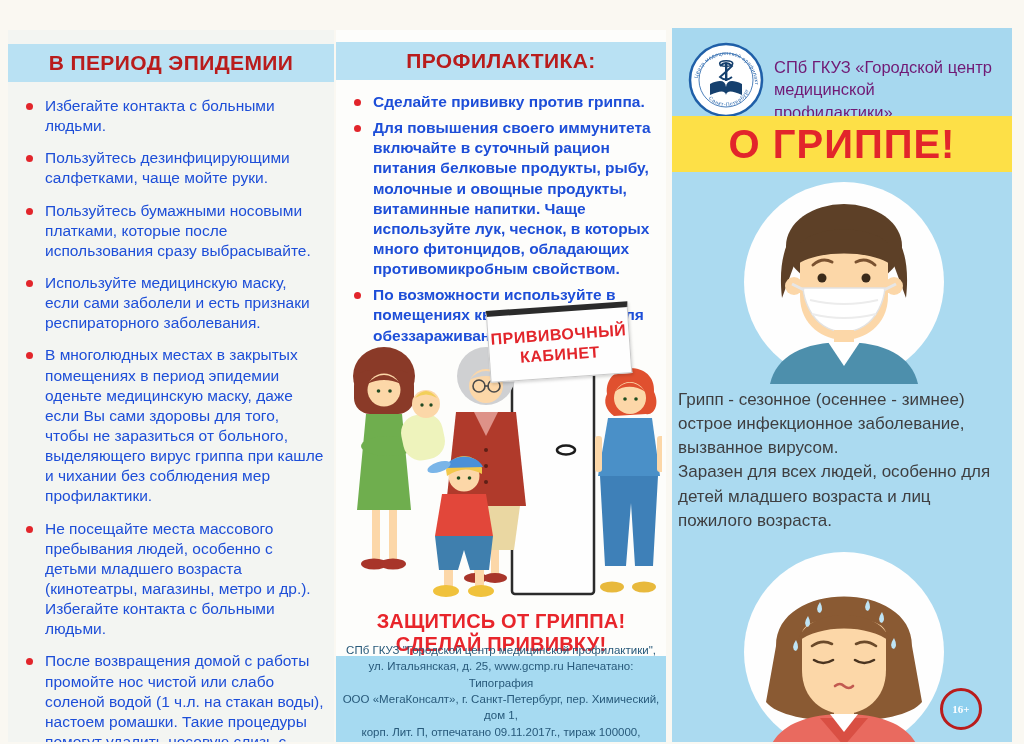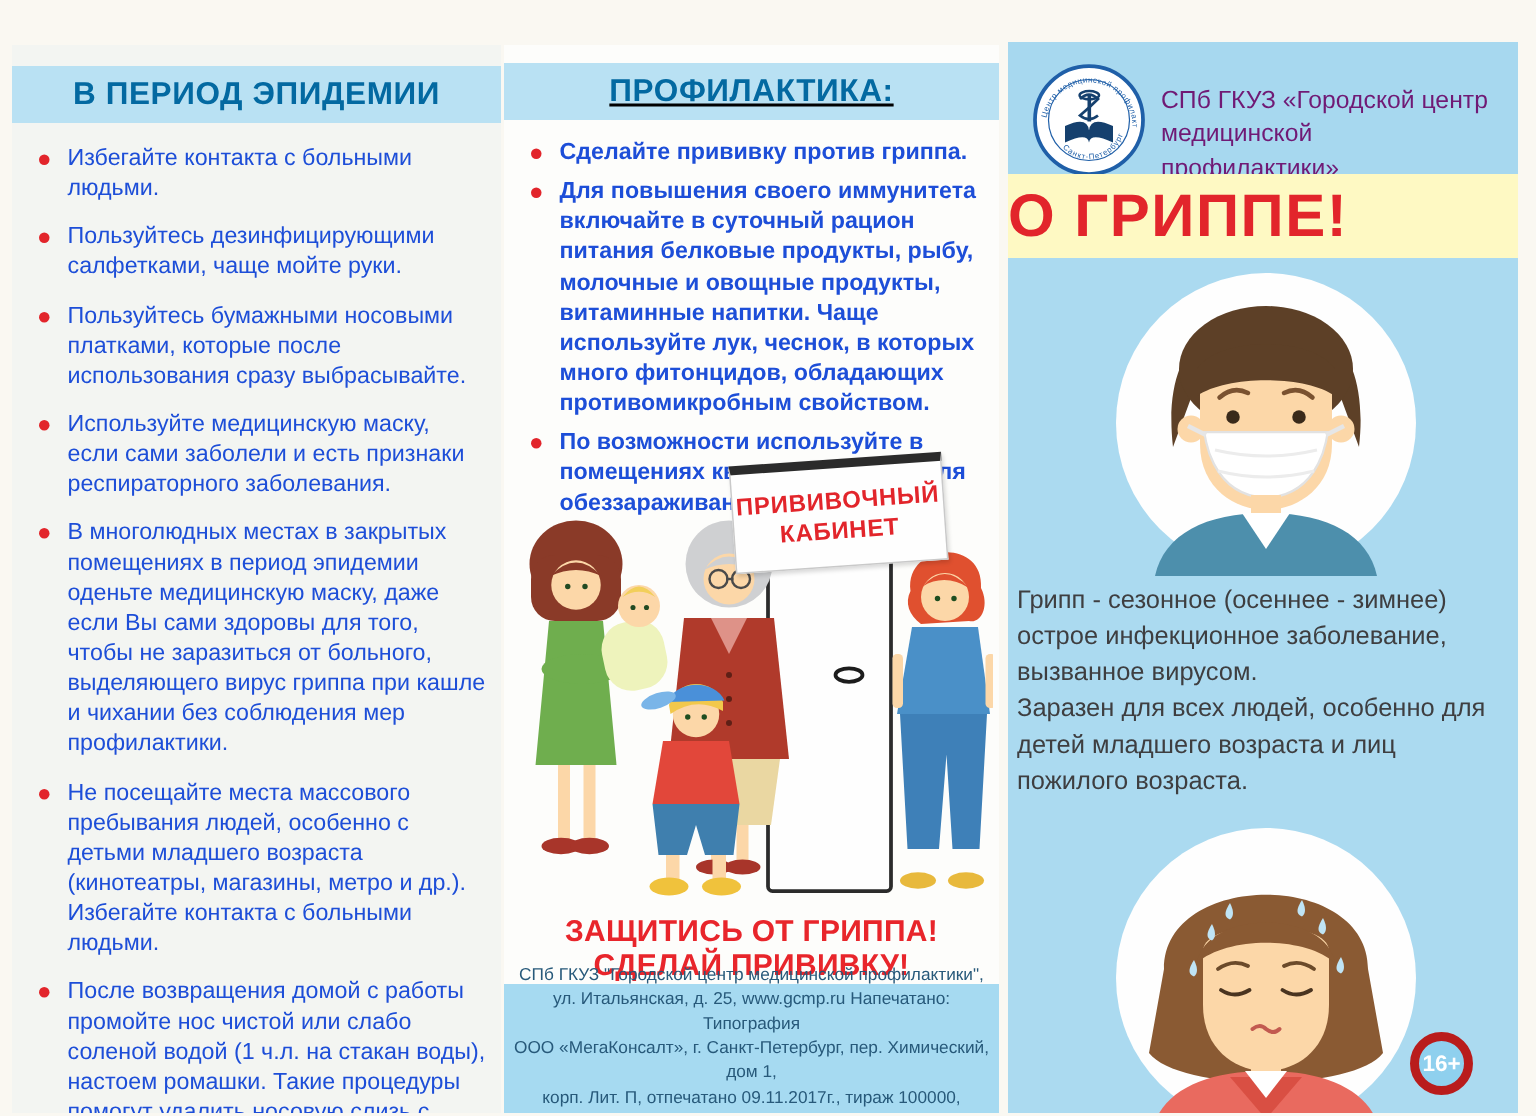--- a/index.html
+++ b/index.html
@@ -4,21 +4,21 @@
 <style>
   * { margin:0; padding:0; box-sizing:border-box; }
   body { font-family:"Liberation Sans", sans-serif; background:#e8e6e0; }
   .page { position:relative; width:1024px; height:744px; background:#faf8f2; overflow:hidden; }
   .panel { position:absolute; overflow:hidden; }
   .panel-left  { left:8px;  top:30px; width:326px; height:712px; background:#f3f5f2; }
   .panel-mid   { left:336px; top:30px; width:330px; height:712px; background:#fdfdfb; }
   .panel-right { left:672px; top:28px; width:340px; height:714px; background:#abdaf0; }
 
   .band { margin-top:14px; height:38px; background:#b9e1f3; display:flex; align-items:center; justify-content:center; }
-  .band-title { color:#0369a1; font-weight:bold; font-size:21px; letter-spacing:0.4px; }
+  .band-title { color:#b91c1c; font-weight:bold; font-size:21px; letter-spacing:0.4px; }
 
   .bullet-list { padding:14px 10px 0 16px; }
   .bullet-item { display:flex; margin-bottom:12px; }
   .bullet-dot { width:7px; height:7px; border-radius:50%; background:#e2252b; margin:7px 12px 0 2px; flex-shrink:0; }
   .bullet-text { font-size:15.5px; line-height:1.3; color:#1d4ed8; }
 
   .panel-mid .bullet-list { padding-top:12px;font-weight:bold; }
   .panel-mid .bullet-item { margin-bottom:6px; }
 
   .illustration { position:absolute; left:0; top:268px; width:326px; height:300px; }
@@ -34,34 +34,34 @@
 
   .mid-footer { position:absolute; left:0; top:626px; width:100%; height:86px; background:#a6daf1;
     display:flex; flex-direction:column; align-items:center; justify-content:center; }
   .footer-line { color:#27597a; font-size:11.5px; line-height:1.42; text-align:center; }
 
   .logo-row { position:absolute; left:0; top:0; width:100%; height:112px; background:#a7d8ef; }
   .logo { position:absolute; left:16px; top:14px; width:76px; height:76px; }
   .org-name { position:absolute; left:102px; top:28px; width:224px; font-size:16.5px; line-height:1.35;
     color:#701a75; }
 
-  .title-band { position:absolute; left:0; top:88px; width:100%; height:56px; background:#fef9c3;
-    display:flex; align-items:center; justify-content:flex-start; }
+  .title-band { position:absolute; left:0; top:88px; width:100%; height:56px; background:#fde047;
+    display:flex; align-items:center; justify-content:center; }
   .cover-title { color:#e2252b; font-weight:bold; font-size:40px; letter-spacing:1px; }
 
   .circle-ill { position:absolute; width:204px; height:204px; }
   .circle-man   { left:70px; top:152px; }
   .circle-woman { left:70px; top:522px; }
 
   .cover-desc { position:absolute; left:0; top:360px; width:100%; padding:0 6px; text-align:left; }
   .desc-line { color:#3e3e40; font-size:17px; line-height:1.42; }
 
   .age-badge { position:absolute; right:30px; bottom:12px; width:42px; height:42px; border-radius:50%;
-    background:#8fd0ee; border:6px solid #b91c1c; color:#ffffff; font-weight:bold; font-size:15px;
-    display:flex; align-items:center; justify-content:center; }
+    background:#8fd0ee; border:3px solid #b91c1c; color:#ffffff; font-weight:bold; font-size:11px;
+    display:flex; align-items:center; justify-content:center;font-family:Liberation Serif, serif; }
 </style>
 </head>
 <body>
 
 <div class="page">
 
   <div class="panel panel-left">
     <div class="band">
       <span class="band-title">В ПЕРИОД ЭПИДЕМИИ</span>
     </div>
@@ -91,21 +91,21 @@
           <span class="bullet-text">Не посещайте места массового пребывания людей, особенно с детьми младшего возраста (кинотеатры, магазины, метро и др.). Избегайте контакта с больными людьми.</span>
         </div>
         <div class="bullet-item">
           <span class="bullet-dot"></span>
           <span class="bullet-text">После возвращения домой с работы промойте нос чистой или слабо соленой водой (1 ч.л. на стакан воды), настоем ромашки. Такие процедуры помогут удалить носовую слизь с микробной массой.</span>
         </div>
       </div>
   </div>
 
   <div class="panel panel-mid">
-    <div class="band" style="margin-top:12px;text-decoration:underline;">
+    <div class="band" style="margin-top:12px;">
       <span class="band-title">ПРОФИЛАКТИКА:</span>
     </div>
     <div class="bullet-list">
         <div class="bullet-item">
           <span class="bullet-dot"></span>
           <span class="bullet-text">Сделайте прививку против гриппа.</span>
         </div>
         <div class="bullet-item">
           <span class="bullet-dot"></span>
           <span class="bullet-text">Для повышения своего иммунитета включайте в суточный рацион питания белковые продукты, рыбу, молочные и овощные продукты, витаминные напитки. Чаще используйте лук, чеснок, в которых много фитонцидов, обладающих противомикробным свойством.</span>

